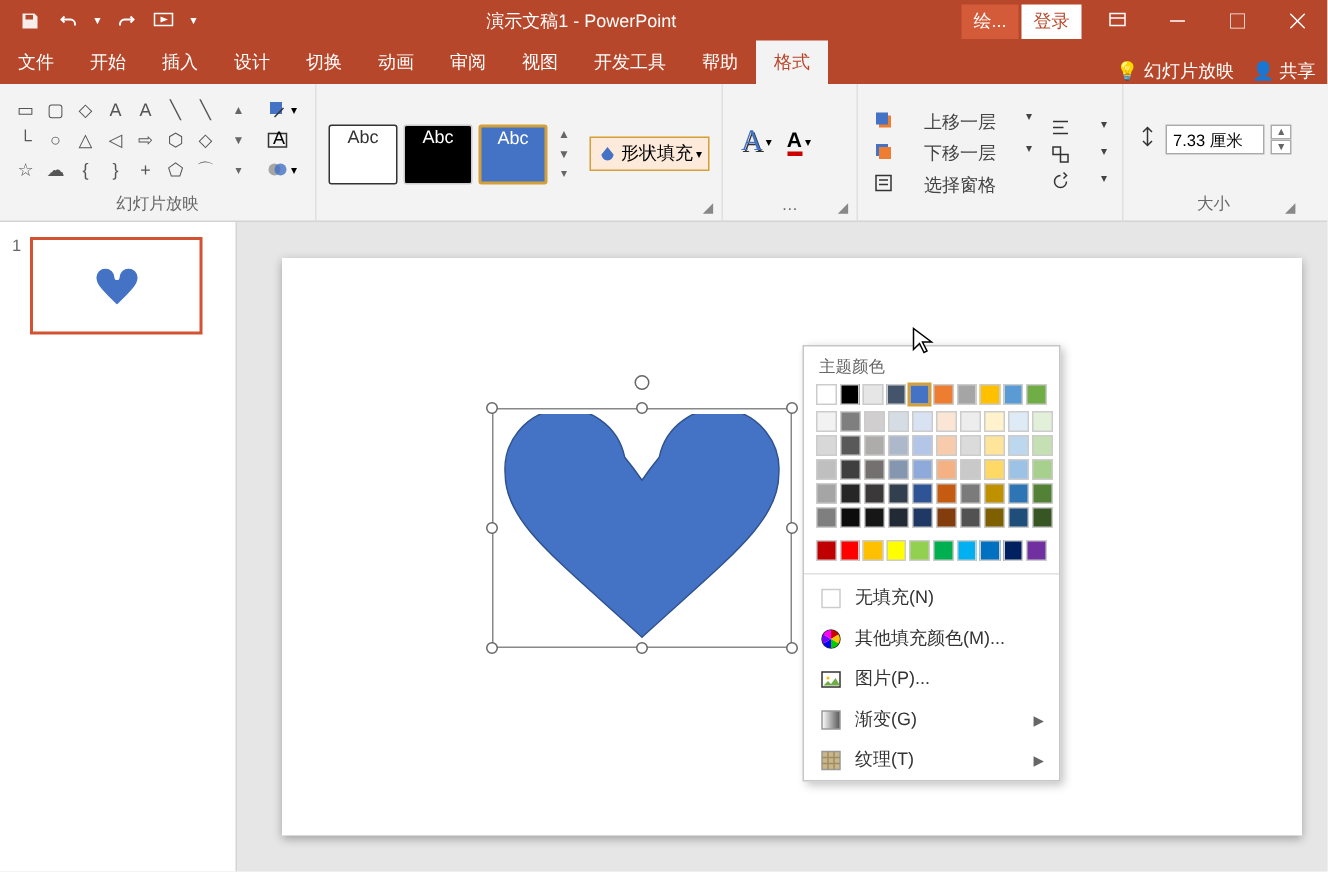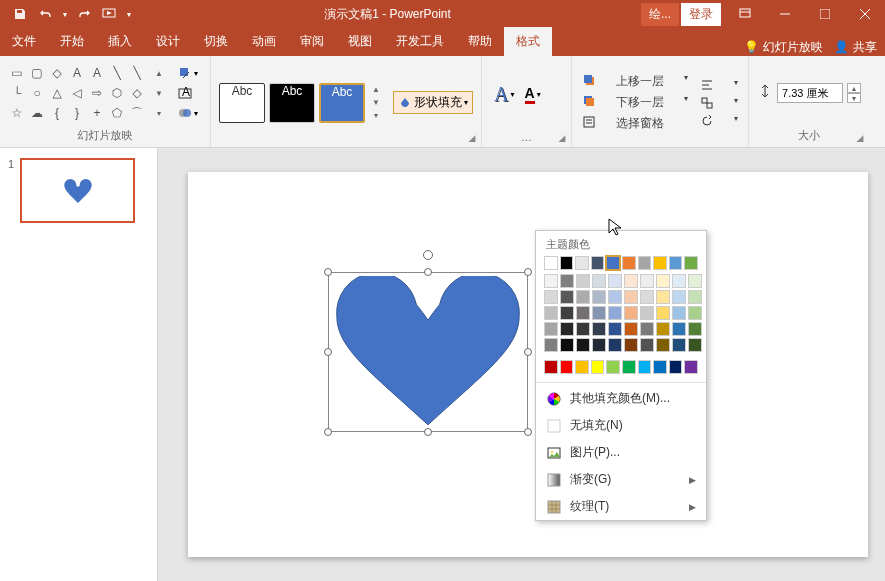--- a/index.html
+++ b/index.html
@@ -431,42 +431,42 @@
           <div class="swatch" style="background: rgb(0, 176, 80);"></div>
           <div class="swatch" style="background: rgb(0, 176, 240);"></div>
           <div class="swatch" style="background: rgb(0, 112, 192);"></div>
           <div class="swatch" style="background: rgb(0, 32, 96);"></div>
           <div class="swatch" style="background: rgb(112, 48, 160);"></div>
         </div>
       <div class="dd-sep"></div>
       <div class="dd-item">
           <div class="dd-icon">
             <svg width="14" height="14">
+              <rect x="1" y="1" width="12" height="12" fill="#fff" stroke="#ccc"></rect>
+            </svg>
+          </div>
+          <span>无填充(N)</span>
+        </div>
+      <div class="dd-item">
+          <div class="dd-icon">
+            <svg width="14" height="14">
               <circle cx="7" cy="7" r="6" fill="none" stroke="#333"></circle>
               <path fill="#c00" d="M7 1a6 6 0 015 3L7 7z"></path>
               <path fill="#ffc000" d="M12 4a6 6 0 010 6L7 7z"></path>
               <path fill="#0c0" d="M12 10a6 6 0 01-5 3L7 7z"></path>
               <path fill="#00f" d="M7 13a6 6 0 01-5-3L7 7z"></path>
               <path fill="#70f" d="M2 10a6 6 0 010-6L7 7z"></path>
               <path fill="#f0f" d="M2 4a6 6 0 015-3L7 7z"></path>
             </svg>
           </div>
           <span>其他填充颜色(M)...</span>
         </div>
       <div class="dd-item">
           <div class="dd-icon">
             <svg width="14" height="14">
-              <rect x="1" y="1" width="12" height="12" fill="#fff" stroke="#ccc"></rect>
-            </svg>
-          </div>
-          <span>无填充(N)</span>
-        </div>
-      <div class="dd-item">
-          <div class="dd-icon">
-            <svg width="14" height="14">
               <rect x="1" y="2" width="12" height="10" fill="none" stroke="#333"></rect>
               <circle cx="5" cy="6" r="1" fill="#ffc000"></circle>
               <path fill="#70ad47" d="M2 11l3-3 2 2 3-4 3 5z"></path>
             </svg>
           </div>
           <span>图片(P)...</span>
         </div>
       <div class="dd-item">
           <div class="dd-icon">
             <svg width="14" height="14">

